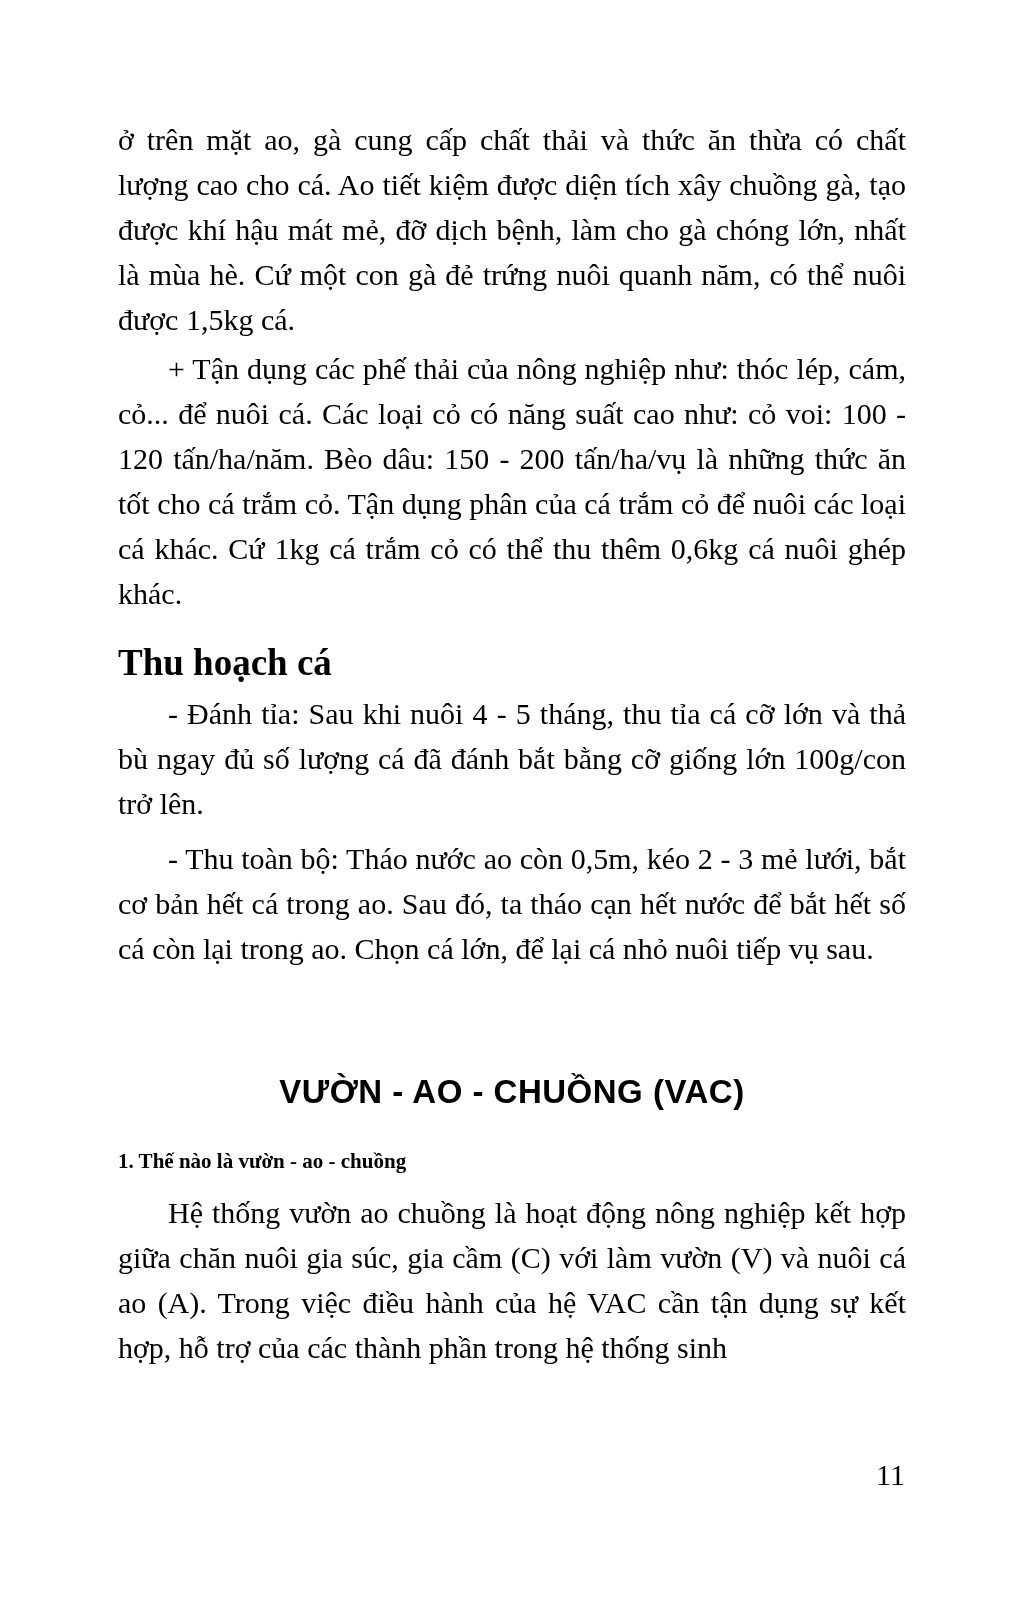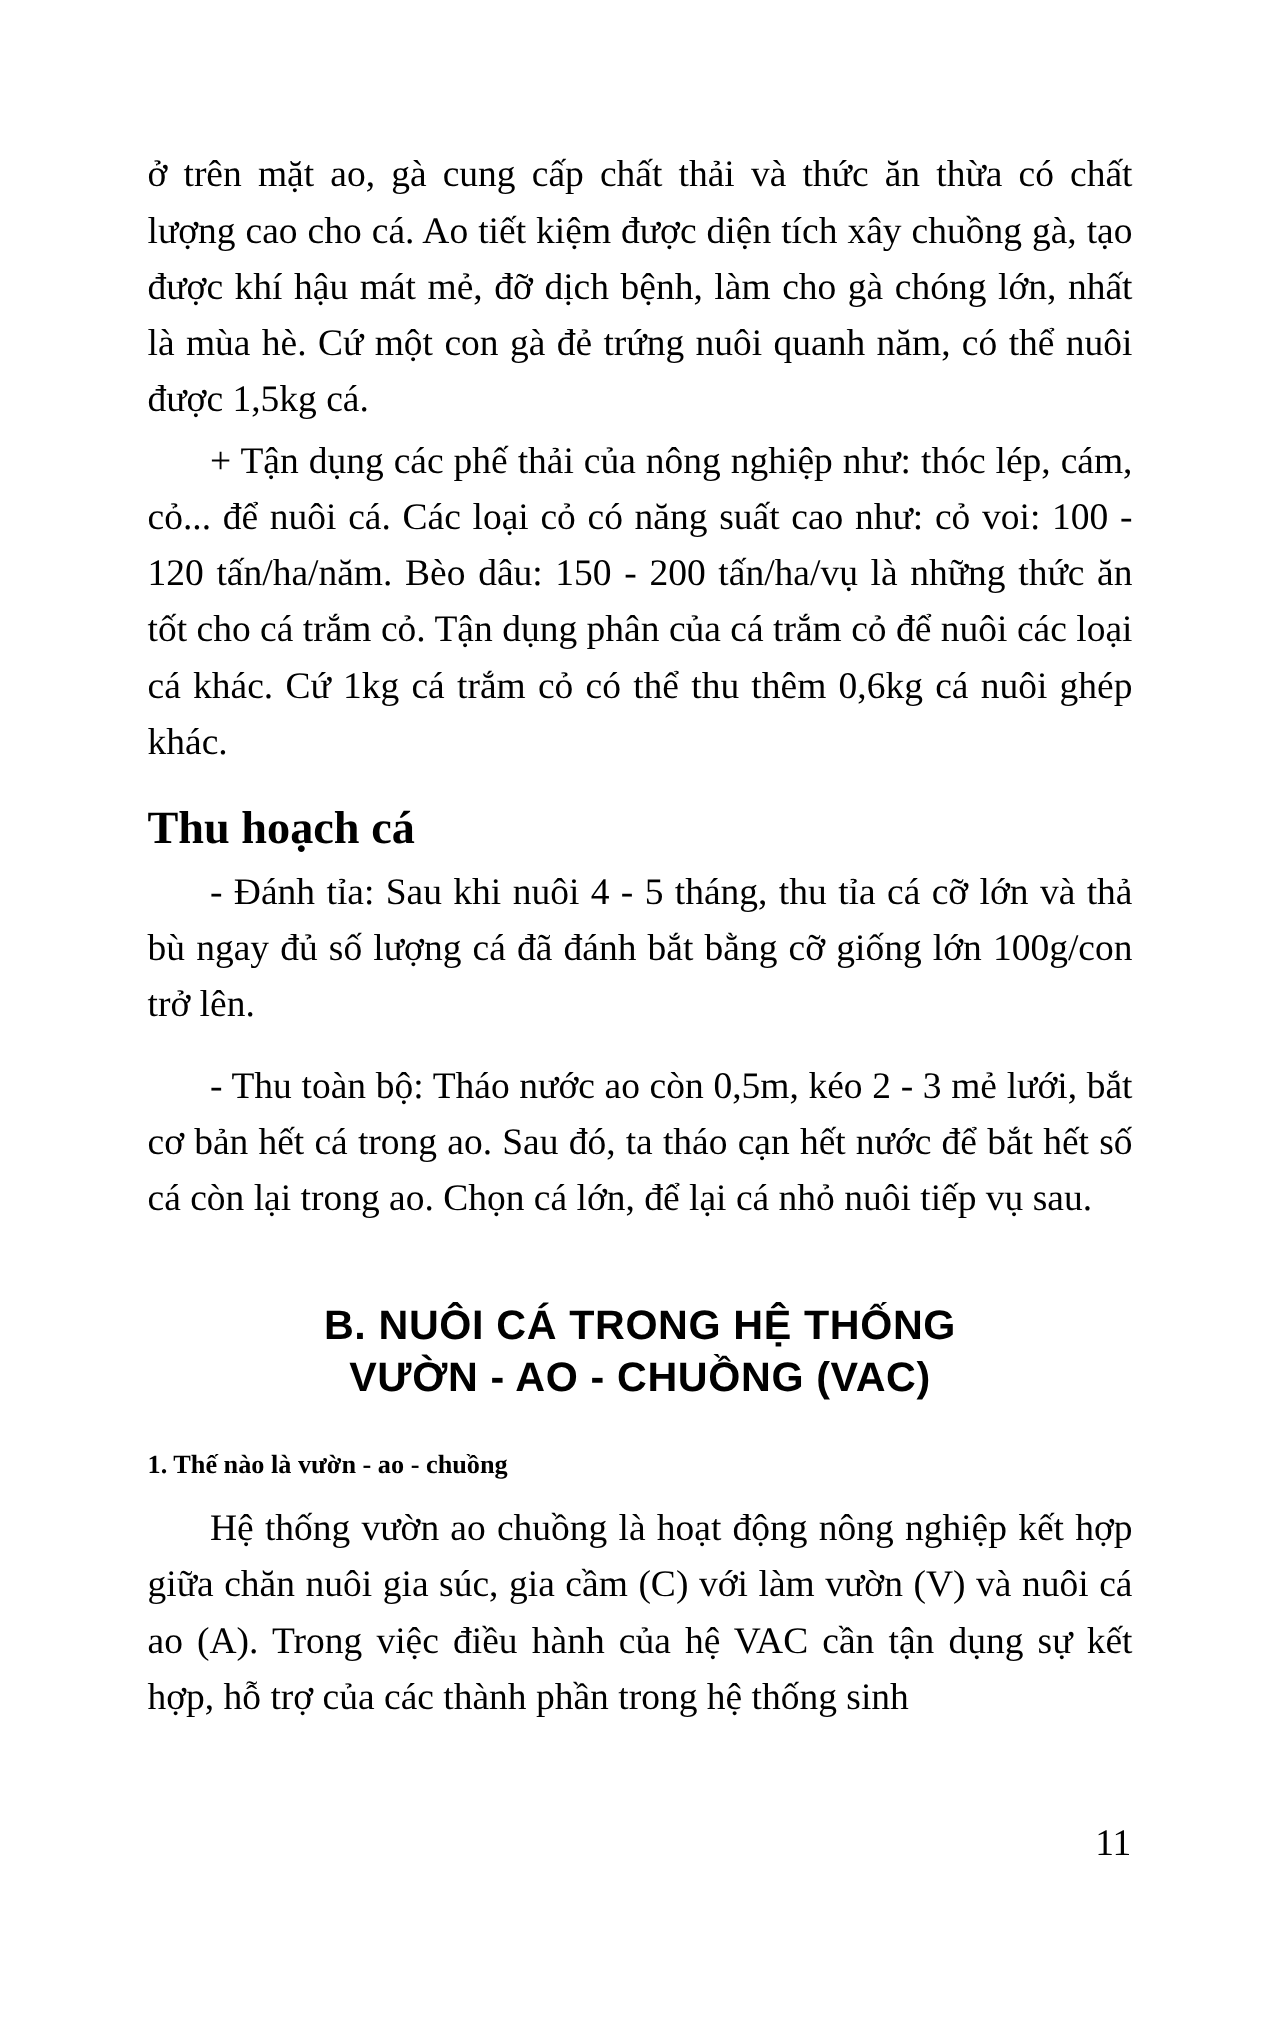--- a/index.html
+++ b/index.html
@@ -20,21 +20,21 @@
   }
   .body-p {
     margin: 0;
     font-size: 30px;
     line-height: 45px;
     text-align: justify;
     text-justify: inter-word;
   }
   .indent { text-indent: 50px; }
   .p-gap-sm { margin-top: 4px; }
-  .p-gap-md { margin-top: 20px; }
+  .p-gap-md { margin-top: 10px; }
   .run-heading {
     margin: 24px 0 6px 0;
     font-size: 37px;
     line-height: 45px;
     font-weight: bold;
     text-align: left;
   }
   .section-heading {
     margin-top: 58px;
     text-align: center;
@@ -71,21 +71,21 @@
 
     <p class="body-p indent p-gap-sm">+ Tận dụng các phế thải của nông nghiệp như: thóc lép, cám, cỏ... để nuôi cá. Các loại cỏ có năng suất cao như: cỏ voi: 100 - 120 tấn/ha/năm. Bèo dâu: 150 - 200 tấn/ha/vụ là những thức ăn tốt cho cá trắm cỏ. Tận dụng phân của cá trắm cỏ để nuôi các loại cá khác. Cứ 1kg cá trắm cỏ có thể thu thêm 0,6kg cá nuôi ghép khác.</p>
 
     <h2 class="run-heading">Thu hoạch cá</h2>
 
     <p class="body-p indent">- Đánh tỉa: Sau khi nuôi 4 - 5 tháng, thu tỉa cá cỡ lớn và thả bù ngay đủ số lượng cá đã đánh bắt bằng cỡ giống lớn 100g/con trở lên.</p>
 
     <p class="body-p indent p-gap-md">- Thu toàn bộ: Tháo nước ao còn 0,5m, kéo 2 - 3 mẻ lưới, bắt cơ bản hết cá trong ao. Sau đó, ta tháo cạn hết nước để bắt hết số cá còn lại trong ao. Chọn cá lớn, để lại cá nhỏ nuôi tiếp vụ sau.</p>
 
     <h1 class="section-heading">
-      <span>B. NUÔI CÁ TRONG HỆ THỐNG</span><br>
+      <br>
       <span>VƯỜN - AO - CHUỒNG (VAC)</span>
     </h1>
 
     <h3 class="subsection-heading">1. Thế nào là vườn - ao - chuồng</h3>
 
     <p class="body-p indent">Hệ thống vườn ao chuồng là hoạt động nông nghiệp kết hợp giữa chăn nuôi gia súc, gia cầm (C) với làm vườn (V) và nuôi cá ao (A). Trong việc điều hành của hệ VAC cần tận dụng sự kết hợp, hỗ trợ của các thành phần trong hệ thống sinh</p>
 
   </div>
 
   <div class="page-number">11</div>

